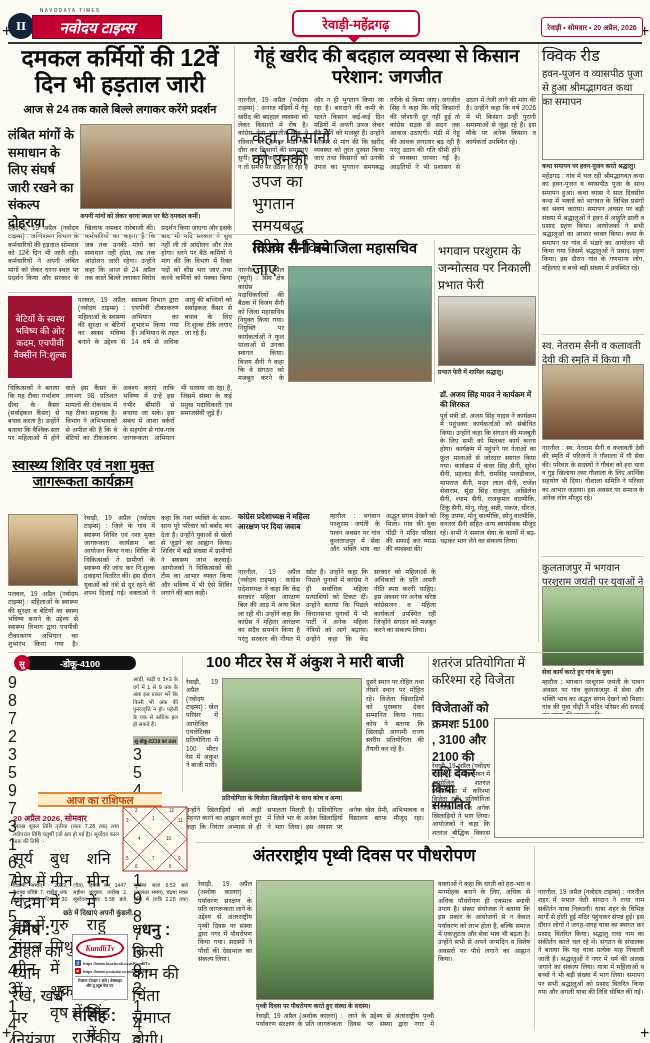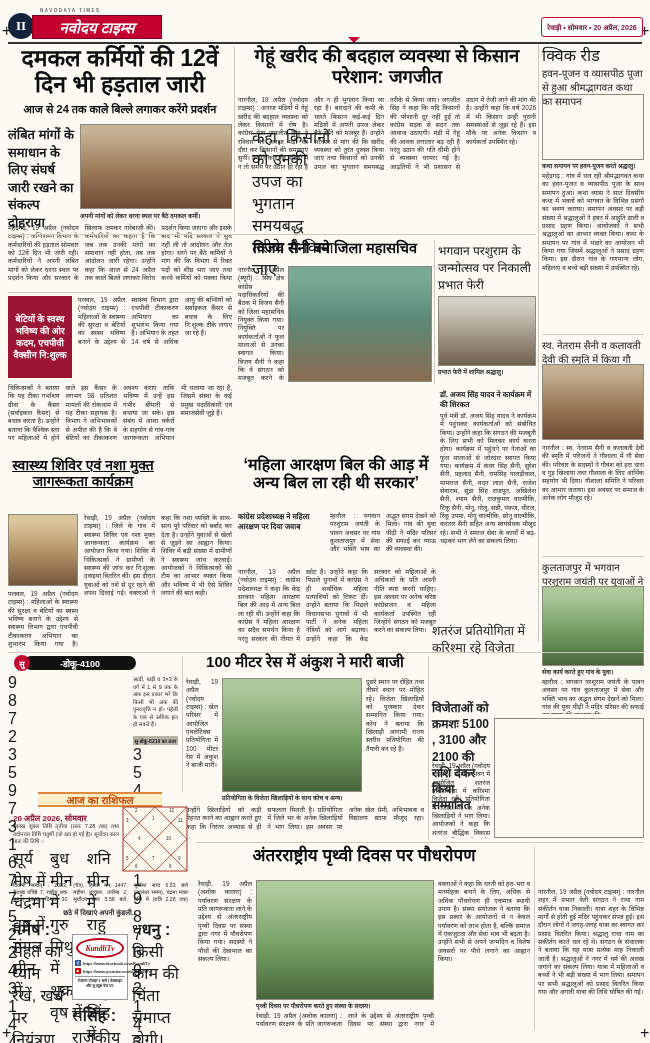--- a/index.html
+++ b/index.html
@@ -57,20 +57,23 @@
   <div class="abs crop" style="left:640px;top:22px;">+</div>
   <div class="abs crop" style="left:2px;top:1024px;">+</div>
   <div class="abs crop" style="left:640px;top:1024px;">+</div>
 
   <div class="abs" style="left:8px;top:13px;width:26px;height:26px;border-radius:50%;background:#14233c;color:#fff;display:flex;align-items:center;justify-content:center;font-weight:800;font-size:13px;font-family:'Liberation Serif',serif;">II</div>
   <div class="abs" style="left:40px;top:8px;font-size:4.5px;letter-spacing:1.5px;color:#666;font-weight:bold;">NAVODAYA TIMES</div>
   <div class="abs stripes" style="left:160px;top:16px;width:482px;height:22px;"></div>
   <div class="abs" style="left:32px;top:15px;width:130px;height:24px;background:#c3002f;border:1px solid #7c0020;display:flex;align-items:center;justify-content:center;">
     <span style="color:#fff;font-weight:800;font-size:15px;font-style:italic;">नवोदय टाइम्स</span>
   </div>
+  <div class="abs" style="left:292px;top:10px;width:128px;height:27px;background:#fff;border:2px solid #c3002f;border-radius:6px;display:flex;align-items:center;justify-content:center;box-shadow:0 1px 0 #00000022;">
+    <span style="color:#c3002f;font-weight:800;font-size:13px;">रेवाड़ी-महेंद्रगढ़</span>
+  </div>
   <div class="abs" style="left:348px;top:37px;width:0;height:0;border:6px solid transparent;border-top-color:#c3002f;"></div>
   <div class="abs" style="left:541px;top:17px;width:102px;height:20px;background:#fff;border:1.5px solid #c3002f;border-radius:3px;display:flex;align-items:center;justify-content:center;">
     <span style="color:#7a1030;font-weight:bold;font-size:7px;">रेवाड़ी • सोमवार • 20 अप्रैल, 2026</span>
   </div>
   <div class="abs rule" style="left:8px;top:42px;width:634px;height:1.5px;background:#333;"></div>
 
   <div class="abs hl" style="left:4px;top:46px;width:232px;font-size:23px;">दमकल कर्मियों की 12वें दिन भी हड़ताल जारी</div>
   <div class="abs hl" style="left:8px;top:103px;width:224px;font-size:11px;">आज से 24 तक काले बिल्ले लगाकर करेंगे प्रदर्शन</div>
   <div class="abs" style="left:8px;top:126px;width:68px;font-size:13px;font-weight:bold;line-height:1.35;"><span class="sq"></span><span>लंबित मांगों के समाधान के लिए संघर्ष जारी रखने का संकल्प दोहराया</span></div>
   <div class="abs ph ph-crowd" style="left:80px;top:124px;width:152px;height:85px;"></div>
@@ -87,33 +90,32 @@
   <div class="abs hl" style="left:238px;top:240px;width:194px;font-size:14.5px;">विजय सैनी बने जिला महासचिव</div>
   <div class="abs bt" style="left:238px;top:266px;width:46px;height:116px;">नारनौल, 19 अप्रैल (ब्यूरो) : सिंघ क्षेत्र कांग्रेस पदाधिकारियों की बैठक में विजय सैनी को जिला महासचिव नियुक्त किया गया। नियुक्ति पर कार्यकर्ताओं ने फूल मालाओं से उनका स्वागत किया। विजय सैनी ने कहा कि वे संगठन को मजबूत करने के लिए पूरी निष्ठा से कार्य करेंगे।</div>
   <div class="abs ph ph-class" style="left:288px;top:266px;width:144px;height:116px;"></div>
   <div class="abs rule" style="left:434px;top:240px;width:1px;height:144px;"></div>
 
   <div class="abs qhead" style="left:438px;top:242px;width:98px;font-size:12px;">भगवान परशुराम के जन्मोत्सव पर निकाली प्रभात फेरी</div>
   <div class="abs ph ph-street" style="left:438px;top:296px;width:98px;height:70px;"></div>
   <div class="abs cap" style="left:438px;top:368px;width:98px;">प्रभात फेरी में शामिल श्रद्धालु।</div>
 
   <div class="abs rule" style="left:8px;top:292px;width:224px;height:1px;"></div>
-  <div class="abs" style="left:8px;top:296px;width:64px;height:82px;background:#9d1535;color:#fff;display:flex;align-items:center;justify-content:center;text-align:center;font-weight:700;font-size:9px;line-height:1.35;padding:3px;">बेटियों के स्वस्थ भविष्य की ओर कदम, एचपीवी वैक्सीन नि:शुल्क</div>
+  <div class="abs" style="left:8px;top:296px;width:64px;height:82px;background:#9d1535;color:#fff;display:flex;align-items:center;justify-content:center;text-align:center;font-weight:400;font-size:9px;line-height:1.35;padding:3px;">बेटियों के स्वस्थ भविष्य की ओर कदम, एचपीवी वैक्सीन नि:शुल्क</div>
   <div class="abs bt c3" style="left:78px;top:296px;width:154px;height:82px;">पलवल, 19 अप्रैल (नवोदय टाइम्स) : महिलाओं के स्वास्थ्य की सुरक्षा व बेटियों का स्वस्थ भविष्य बनाने के उद्देश्य से स्वास्थ्य विभाग द्वारा एचपीवी टीकाकरण अभियान का शुभारंभ किया गया है। अभियान के तहत 14 वर्ष से अधिक आयु की बच्चियों को सर्वाइकल कैंसर से बचाव के लिए नि:शुल्क टीके लगाए जा रहे हैं।</div>
   <div class="abs bt c4" style="left:8px;top:384px;width:224px;height:68px;">चिकित्सकों ने बताया कि यह टीका गर्भाशय ग्रीवा के कैंसर (सर्वाइकल कैंसर) से बचाव करता है। उन्होंने बताया कि वैश्विक स्तर पर महिलाओं में होने वाले इस कैंसर के लगभग 98 प्रतिशत मामलों की रोकथाम में यह टीका सहायक है। विभाग ने अभिभावकों से अपील की है कि वे बेटियों का टीकाकरण अवश्य कराएं ताकि भविष्य में उन्हें इस गंभीर बीमारी से बचाया जा सके। इस संबंध में आशा वर्करों के सहयोग से गांव-गांव जागरूकता अभियान भी चलाया जा रहा है, जिसमें संस्था के कई प्रमुख पदाधिकारी एवं समाजसेवी जुड़े हैं।</div>
 
   <div class="abs" style="left:440px;top:390px;width:96px;font-size:7.4px;font-weight:bold;line-height:1.3;"><span class="sq"></span><span>डॉ. अजय सिंह यादव ने कार्यक्रम में की शिरकत</span></div>
   <div class="abs bt" style="left:440px;top:412px;width:96px;height:238px;">पूर्व मंत्री डॉ. अजय सिंह यादव ने कार्यक्रम में पहुंचकर कार्यकर्ताओं को संबोधित किया। उन्होंने कहा कि संगठन की मजबूती के लिए सभी को मिलकर कार्य करना होगा। कार्यक्रम में पहुंचने पर नेताओं का फूल मालाओं से जोरदार स्वागत किया गया। कार्यक्रम में कंवर सिंह सैनी, सुरेश सैनी, प्रहलाद सैनी, रामसिंह पालड़ीवाल, मामराज सैनी, मदन लाल सैनी, राजेश सेवाराम, सूंडा सिंह राजपूत, अखिलेश सैनी, श्याम सैनी, राजकुमार वाल्मीकि, टिंकू सैनी, मोनू, गोलू, सन्नी, पंकज, धीरज, रिंकू उपमा, मोनू वाल्मीकि, सोनू वाल्मीकि, करतार सैनी सहित अन्य स्वयंसेवक मौजूद रहे। सभी ने समाज सेवा के कार्यों में बढ़-चढ़कर भाग लेने का संकल्प लिया।</div>
 
   <div class="abs hl" style="left:8px;top:458px;width:150px;font-size:14px;text-decoration:underline;">स्वास्थ्य शिविर एवं नशा मुक्त जागरूकता कार्यक्रम</div>
   <div class="abs ph ph-indoor" style="left:8px;top:514px;width:70px;height:72px;"></div>
   <div class="abs bt c2" style="left:84px;top:514px;width:148px;height:134px;">रेवाड़ी, 19 अप्रैल (नवोदय टाइम्स) : जिले के गांव में स्वास्थ्य शिविर एवं नशा मुक्त जागरूकता कार्यक्रम का आयोजन किया गया। शिविर में चिकित्सकों ने ग्रामीणों के स्वास्थ्य की जांच कर नि:शुल्क दवाइयां वितरित कीं। इस दौरान युवाओं को नशे से दूर रहने की शपथ दिलाई गई। वक्ताओं ने कहा कि नशा व्यक्ति के साथ-साथ पूरे परिवार को बर्बाद कर देता है। उन्होंने युवाओं से खेलों से जुड़ने का आह्वान किया। शिविर में बड़ी संख्या में ग्रामीणों ने स्वास्थ्य जांच करवाई। आयोजकों ने चिकित्सकों की टीम का आभार व्यक्त किया और भविष्य में भी ऐसे शिविर लगाने की बात कही।</div>
   <div class="abs bt" style="left:8px;top:590px;width:70px;height:58px;">पलवल, 19 अप्रैल (नवोदय टाइम्स) : महिलाओं के स्वास्थ्य की सुरक्षा व बेटियों का स्वस्थ भविष्य बनाने के उद्देश्य से स्वास्थ्य विभाग द्वारा एचपीवी टीकाकरण अभियान का शुभारंभ किया गया है। अभियान के तहत 14 वर्ष से अधिक आयु की बच्चियों को सर्वाइकल कैंसर से बचाव के लिए नि:शुल्क टीके लगाए जा रहे हैं।</div>
 
-  <div class="abs hl" style="left:236px;top:456px;width:200px;font-size:16px;">‘महिला आरक्षण बिल की आड़ में अन्य बिल ला रही थी सरकार’</div>
   <div class="abs" style="left:238px;top:512px;width:88px;font-size:7.4px;font-weight:bold;line-height:1.3;"><span class="sq"></span><span>कांग्रेस प्रदेशाध्यक्ष ने महिला आरक्षण पर दिया जवाब</span></div>
   <div class="abs bt c2" style="left:330px;top:512px;width:106px;height:52px;">म्हारौल : भगवान परशुराम जयंती के पावन अवसर पर गांव कुलताजपुर में सेवा और भक्ति भाव का अद्भुत संगम देखने को मिला। गांव की युवा पीढ़ी ने मंदिर परिसर की सफाई कर प्याऊ की व्यवस्था की।</div>
   <div class="abs bt c3" style="left:238px;top:568px;width:198px;height:80px;">नारनौल, 19 अप्रैल (नवोदय टाइम्स) : कांग्रेस प्रदेशाध्यक्ष ने कहा कि केंद्र सरकार महिला आरक्षण बिल की आड़ में अन्य बिल ला रही थी। उन्होंने कहा कि कांग्रेस ने महिला आरक्षण का सदैव समर्थन किया है परंतु सरकार की नीयत में खोट है। उन्होंने कहा कि पिछले चुनावों में कांग्रेस ने ही सर्वाधिक महिला प्रत्याशियों को टिकट दीं। उन्होंने बताया कि पिछले विधानसभा चुनावों में भी पार्टी ने अनेक महिला नेत्रियों को आगे बढ़ाया। उन्होंने कहा कि केंद्र सरकार को महिलाओं के अधिकारों के प्रति अपनी नीति स्पष्ट करनी चाहिए। इस अवसर पर अनेक वरिष्ठ कांग्रेसजन व महिला कार्यकर्ता उपस्थित रहीं जिन्होंने संगठन को मजबूत करने का संकल्प लिया।</div>
 
   <div class="abs badge" style="left:542px;top:44px;width:102px;height:18px;"><span>क्विक रीड</span></div>
   <div class="abs qhead" style="left:542px;top:66px;width:102px;font-size:10px;">हवन-पूजन व व्यासपीठ पूजा से हुआ श्रीमद्भागवत कथा का समापन</div>
   <div class="abs ph ph-ritual" style="left:542px;top:94px;width:102px;height:66px;"></div>
   <div class="abs cap" style="left:542px;top:162px;width:102px;">कथा समापन पर हवन-पूजन करते श्रद्धालु।</div>
   <div class="abs bt" style="left:542px;top:172px;width:102px;height:160px;">महेंद्रगढ़ : गांव में चल रही श्रीमद्भागवत कथा का हवन-पूजन व व्यासपीठ पूजा के साथ समापन हुआ। कथा व्यास ने सात दिवसीय कथा में भक्तों को भागवत के विभिन्न प्रसंगों का श्रवण कराया। समापन अवसर पर बड़ी संख्या में श्रद्धालुओं ने हवन में आहुति डाली व प्रसाद ग्रहण किया। आयोजकों ने सभी श्रद्धालुओं का आभार व्यक्त किया। कथा के समापन पर गांव में भंडारे का आयोजन भी किया गया जिसमें श्रद्धालुओं ने प्रसाद ग्रहण किया। इस दौरान गांव के गणमान्य लोग, महिलाएं व बच्चे बड़ी संख्या में उपस्थित रहे।</div>
   <div class="abs rule" style="left:542px;top:334px;width:102px;height:1px;"></div>
@@ -231,21 +233,21 @@
   <div class="abs rule" style="left:182px;top:656px;width:1px;height:136px;"></div>
 
   <div class="abs hl" style="left:186px;top:654px;width:238px;font-size:15px;">100 मीटर रेस में अंकुश ने मारी बाजी</div>
   <div class="abs bt" style="left:186px;top:678px;width:32px;height:118px;">रेवाड़ी, 19 अप्रैल (नवोदय टाइम्स) : खेल परिसर में आयोजित एथलेटिक्स प्रतियोगिता में 100 मीटर रेस में अंकुश ने बाजी मारी।</div>
   <div class="abs ph ph-green" style="left:222px;top:678px;width:140px;height:114px;"></div>
   <div class="abs bt" style="left:366px;top:678px;width:58px;height:118px;">दूसरे स्थान पर रोहित तथा तीसरे स्थान पर मोहित रहे। विजेता खिलाड़ियों को पुरस्कार देकर सम्मानित किया गया। कोच ने बताया कि खिलाड़ी आगामी राज्य स्तरीय प्रतियोगिता की तैयारी कर रहे हैं।</div>
   <div class="abs cap" style="left:222px;top:794px;width:202px;">प्रतियोगिता के विजेता खिलाड़ियों के साथ कोच व अन्य।</div>
   <div class="abs bt c3" style="left:186px;top:806px;width:238px;height:32px;">उन्होंने खिलाड़ियों को कड़ी मेहनत करने का आह्वान करते हुए कहा कि निरंतर अभ्यास से ही सफलता मिलती है। प्रतियोगिता में जिले भर के अनेक खिलाड़ियों ने भाग लिया। इस अवसर पर अनेक खेल प्रेमी, अभिभावक व विद्यालय स्टाफ मौजूद रहा। विजेताओं को मेडल व प्रशस्ति पत्र देकर प्रोत्साहित किया गया।</div>
   <div class="abs rule" style="left:428px;top:656px;width:1px;height:184px;"></div>
 
-  <div class="abs qhead" style="left:432px;top:622px;width:104px;font-size:12.5px;">शतरंज प्रतियोगिता में करिश्मा रहे विजेता</div>
+  <div class="abs qhead" style="left:432px;top:654px;width:104px;font-size:12.5px;">शतरंज प्रतियोगिता में करिश्मा रहे विजेता</div>
   <div class="abs" style="left:432px;top:700px;width:58px;font-size:12px;font-weight:bold;line-height:1.35;"><span class="sq sq-b"></span><span>विजेताओं को क्रमशः 5100 , 3100 और 2100 की राशि देकर किया सम्मानित</span></div>
   <div class="abs bt" style="left:432px;top:762px;width:58px;height:76px;">रेवाड़ी, 19 अप्रैल (नवोदय टाइम्स) : स्थानीय भवन में आयोजित शतरंज प्रतियोगिता में करिश्मा विजेता रहीं। प्रतियोगिता में जिले भर के अनेक खिलाड़ियों ने भाग लिया। आयोजकों ने कहा कि शतरंज बौद्धिक विकास का सर्वोत्तम खेल है। अगले वर्ष और बड़े स्तर पर आयोजन किया जाएगा।</div>
   <div class="abs ph ph-blue" style="left:494px;top:718px;width:150px;height:120px;"></div>
 
   <div class="abs rule" style="left:196px;top:842px;width:448px;height:1px;"></div>
 
   <div class="abs horo" style="left:8px;top:790px;width:184px;height:236px;"></div>
   <div class="abs" style="left:38px;top:792px;width:124px;height:15px;background:#fbeec9;border-top:2px solid #e0883c;border-bottom:2px solid #e0883c;display:flex;align-items:center;justify-content:center;font-weight:800;font-size:10.5px;color:#c24a00;">आज का राशिफल</div>
   <div class="abs" style="left:13px;top:812px;width:106px;font-size:8px;font-weight:800;color:#8e1030;">20 अप्रैल 2026, सोमवार</div>
   <div class="abs" style="left:13px;top:823px;width:106px;font-size:5.4px;line-height:1.4;text-align:justify;">वैशाख शुक्ल तिथि तृतीया (प्रातः 7.28 तक) तथा तदोपरांत तिथि चतुर्थी (जो क्षय हो गई है)। सूर्योदय काल प्रातः की तिथि :-</div>

